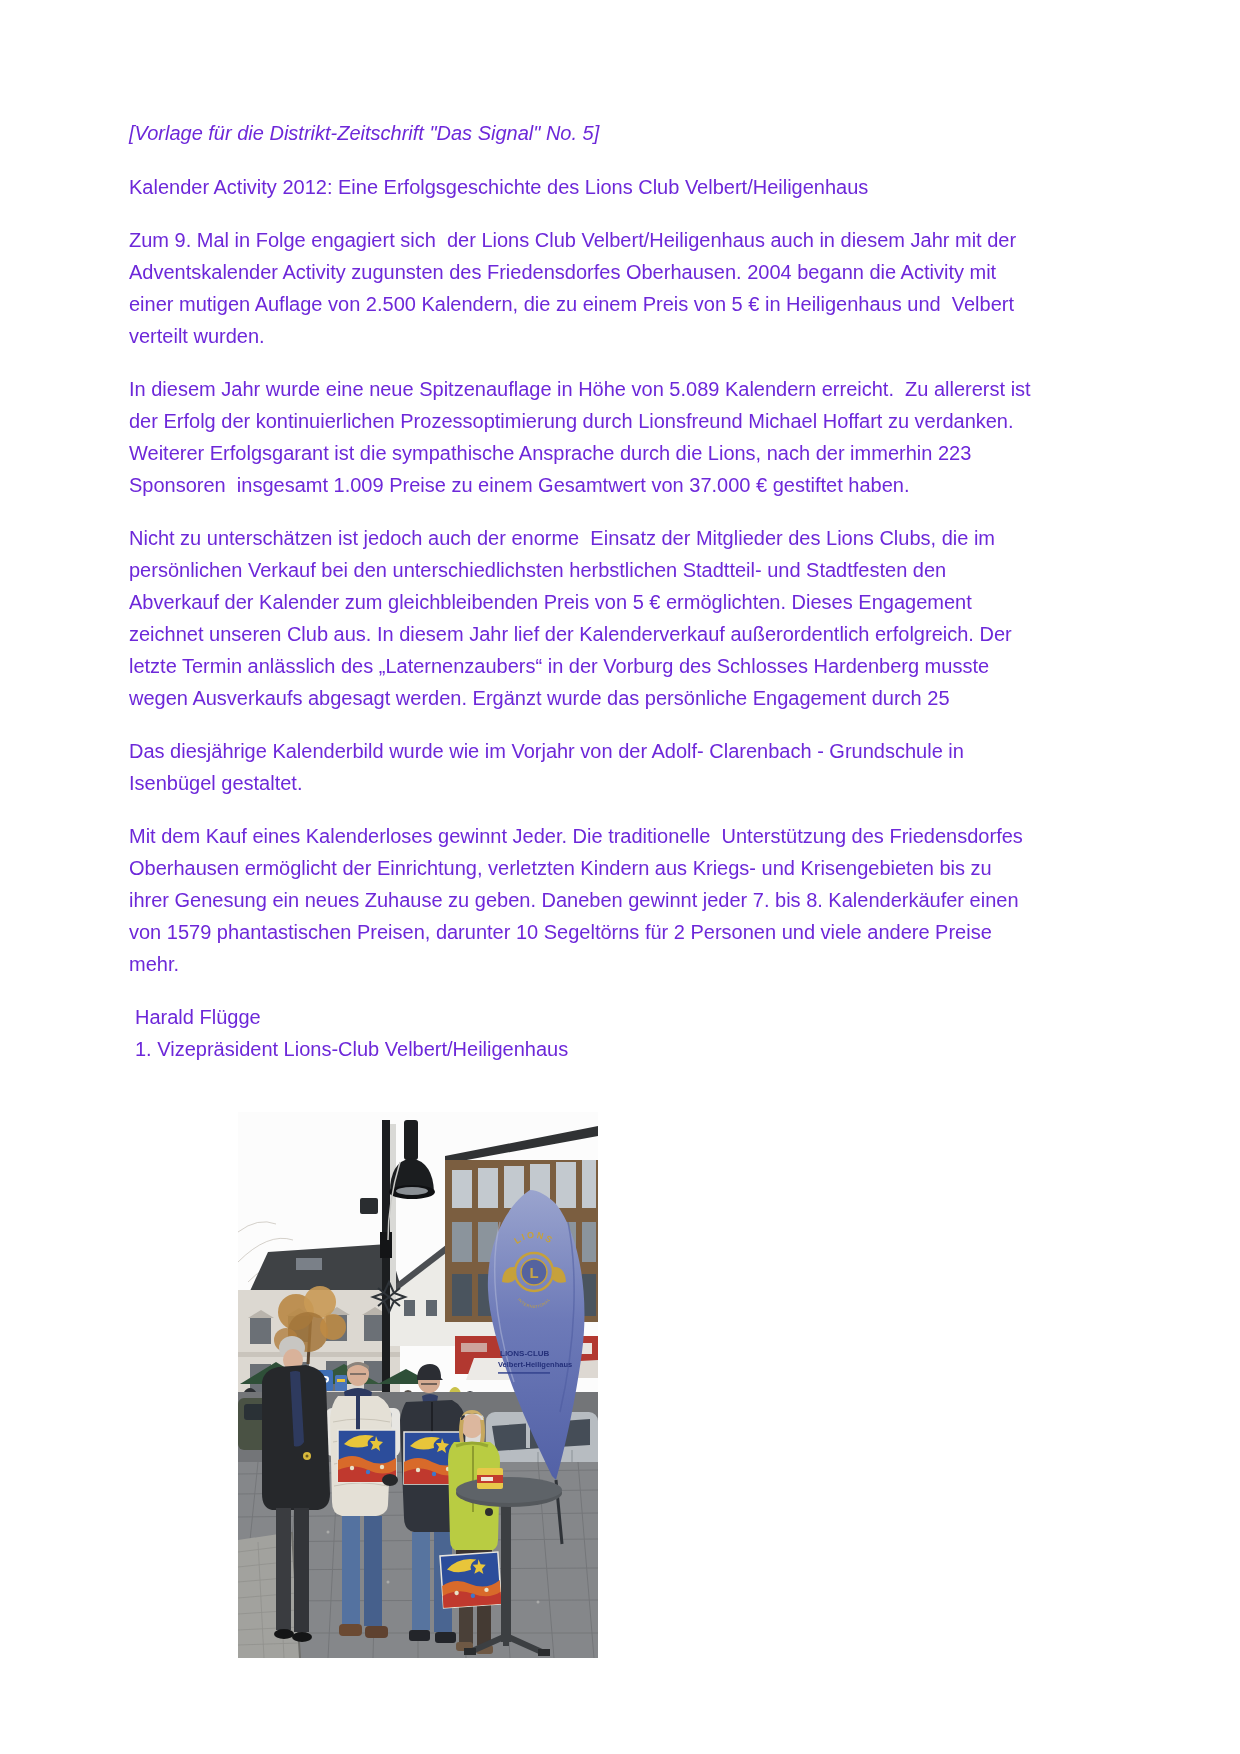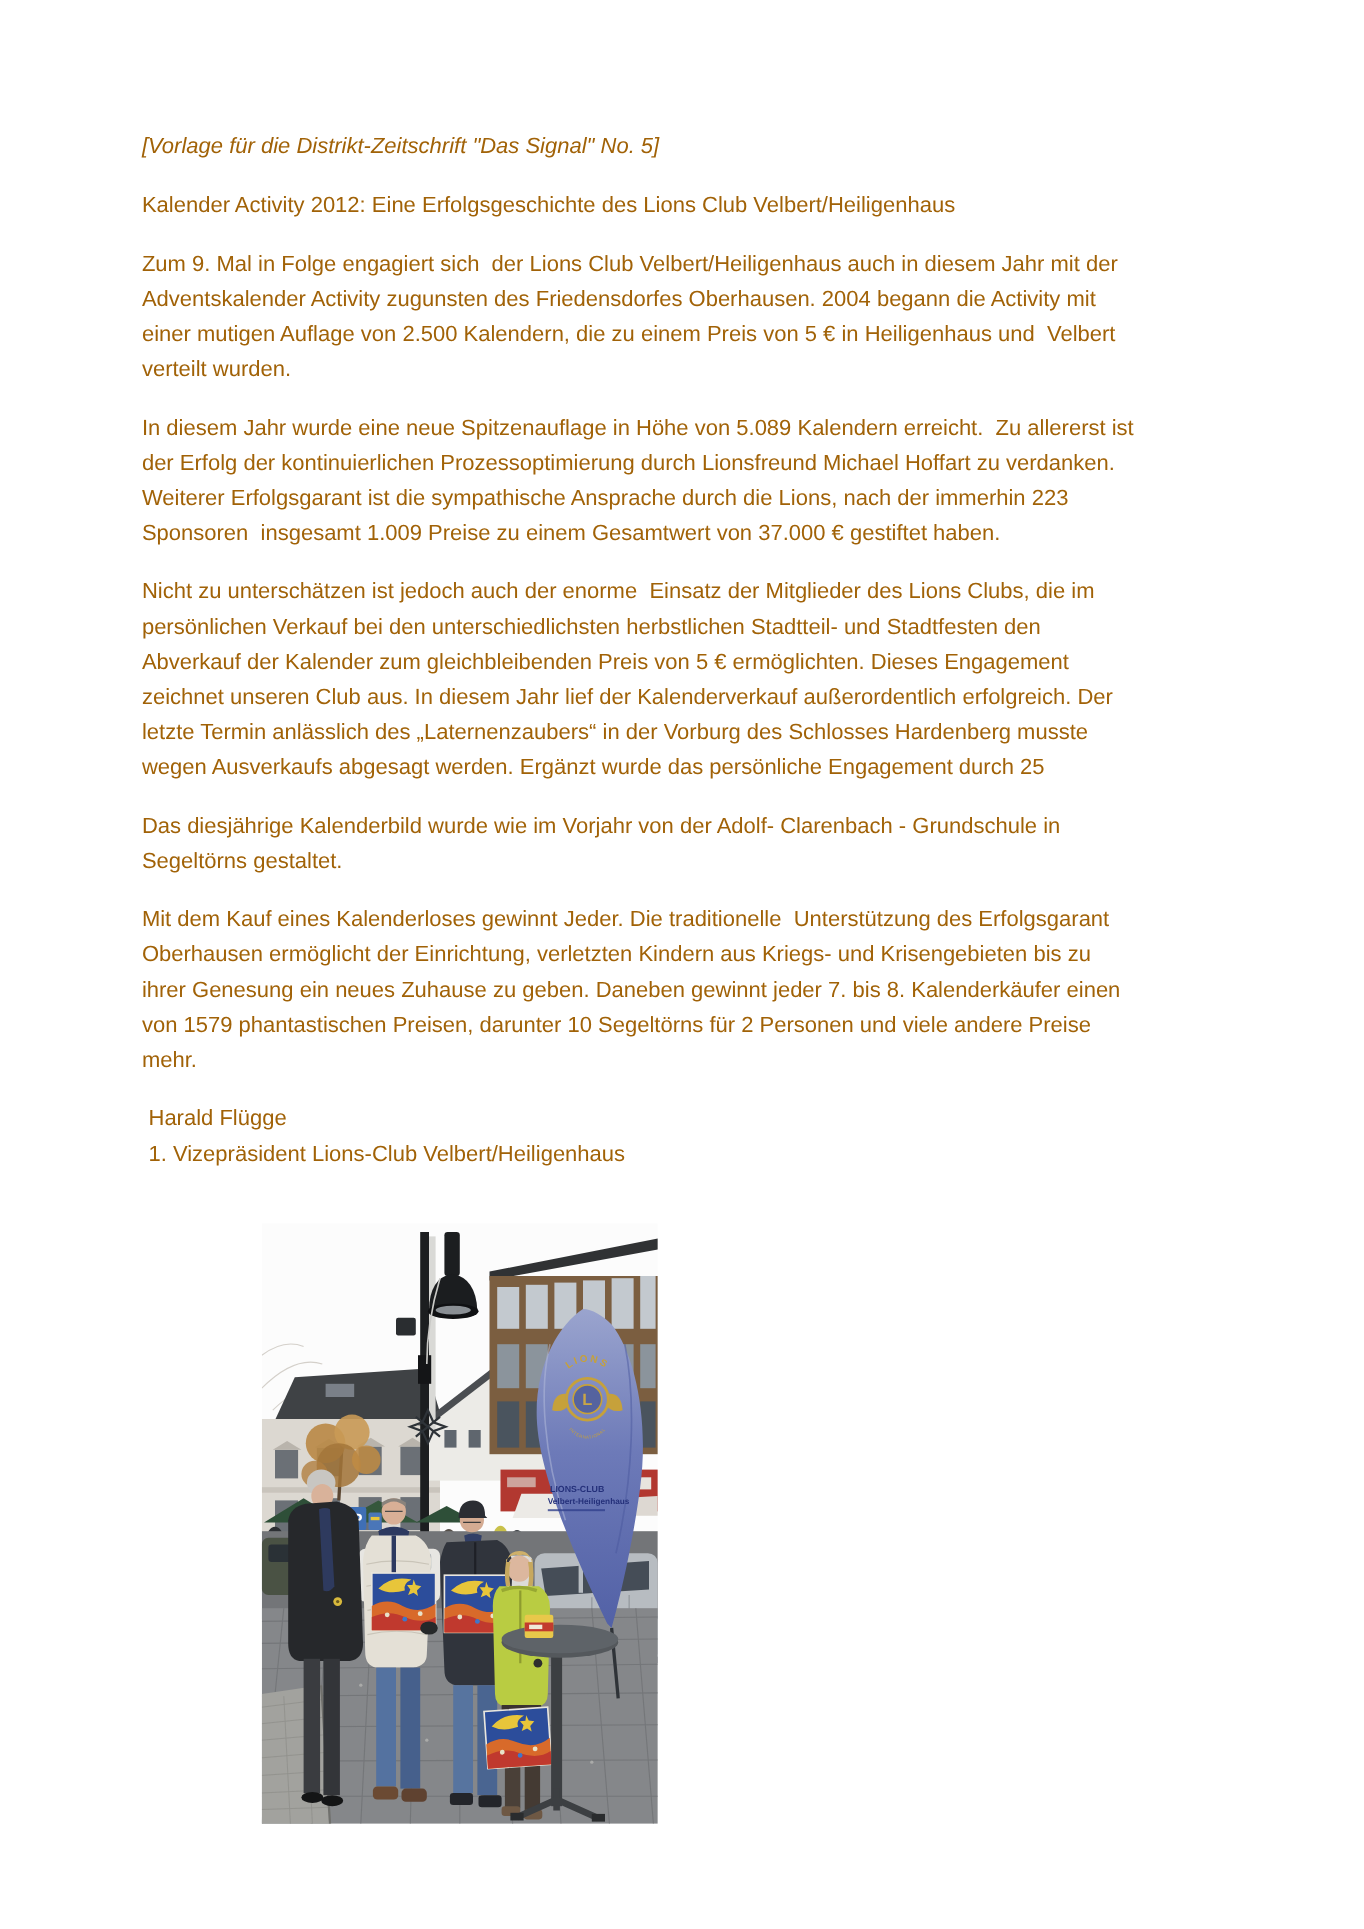--- a/index.html
+++ b/index.html
@@ -2,21 +2,21 @@
 <html><head>
 <meta charset="utf-8">
 <style>
   html,body{margin:0;padding:0;background:#ffffff;}
   .page{
     position:relative;
     width:1240px;height:1754px;
     background:#ffffff;
     overflow:hidden;
     font-family:"Liberation Sans",sans-serif;
-    color:#a16207;
+    color:#6d28d9;
   }
   .textcol{
     position:absolute;left:129px;top:117px;width:1000px;
   }
   .note{
     font-style:italic;
     font-size:20px;line-height:32px;
     margin:0 0 22px 0;
     white-space:pre-wrap;
   }
@@ -68,25 +68,25 @@
       <div class="line">Nicht zu unterschätzen ist jedoch auch der enorme  Einsatz der Mitglieder des Lions Clubs, die im</div>
       <div class="line">persönlichen Verkauf bei den unterschiedlichsten herbstlichen Stadtteil- und Stadtfesten den</div>
       <div class="line">Abverkauf der Kalender zum gleichbleibenden Preis von 5 € ermöglichten. Dieses Engagement</div>
       <div class="line">zeichnet unseren Club aus. In diesem Jahr lief der Kalenderverkauf außerordentlich erfolgreich. Der</div>
       <div class="line">letzte Termin anlässlich des „Laternenzaubers“ in der Vorburg des Schlosses Hardenberg musste</div>
       <div class="line">wegen Ausverkaufs abgesagt werden. Ergänzt wurde das persönliche Engagement durch 25</div>
     </div>
 
     <div class="para">
       <div class="line">Das diesjährige Kalenderbild wurde wie im Vorjahr von der Adolf- Clarenbach - Grundschule in</div>
-      <div class="line">Segeltörns gestaltet.</div>
+      <div class="line">Isenbügel gestaltet.</div>
     </div>
 
     <div class="para">
-      <div class="line">Mit dem Kauf eines Kalenderloses gewinnt Jeder. Die traditionelle  Unterstützung des Erfolgsgarant</div>
+      <div class="line">Mit dem Kauf eines Kalenderloses gewinnt Jeder. Die traditionelle  Unterstützung des Friedensdorfes</div>
       <div class="line">Oberhausen ermöglicht der Einrichtung, verletzten Kindern aus Kriegs- und Krisengebieten bis zu</div>
       <div class="line">ihrer Genesung ein neues Zuhause zu geben. Daneben gewinnt jeder 7. bis 8. Kalenderkäufer einen</div>
       <div class="line">von 1579 phantastischen Preisen, darunter 10 Segeltörns für 2 Personen und viele andere Preise</div>
       <div class="line">mehr.</div>
     </div>
 
     <div class="sig">
       <div class="line">Harald Flügge</div>
       <div class="line">1. Vizepräsident Lions-Club Velbert/Heiligenhaus</div>
     </div>

